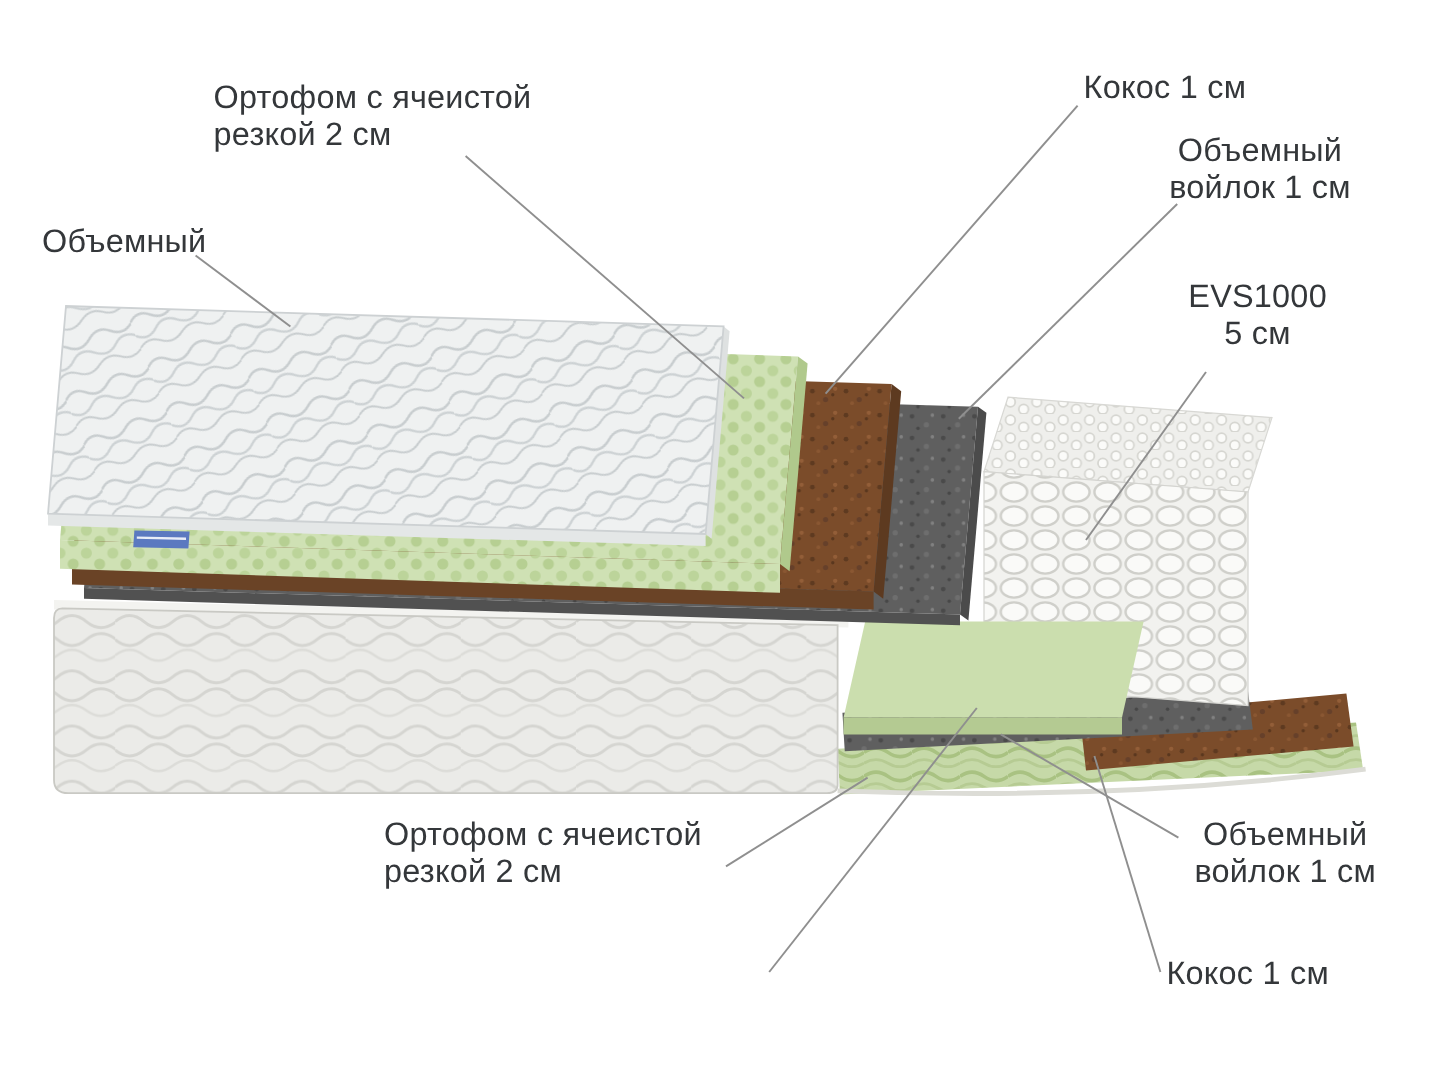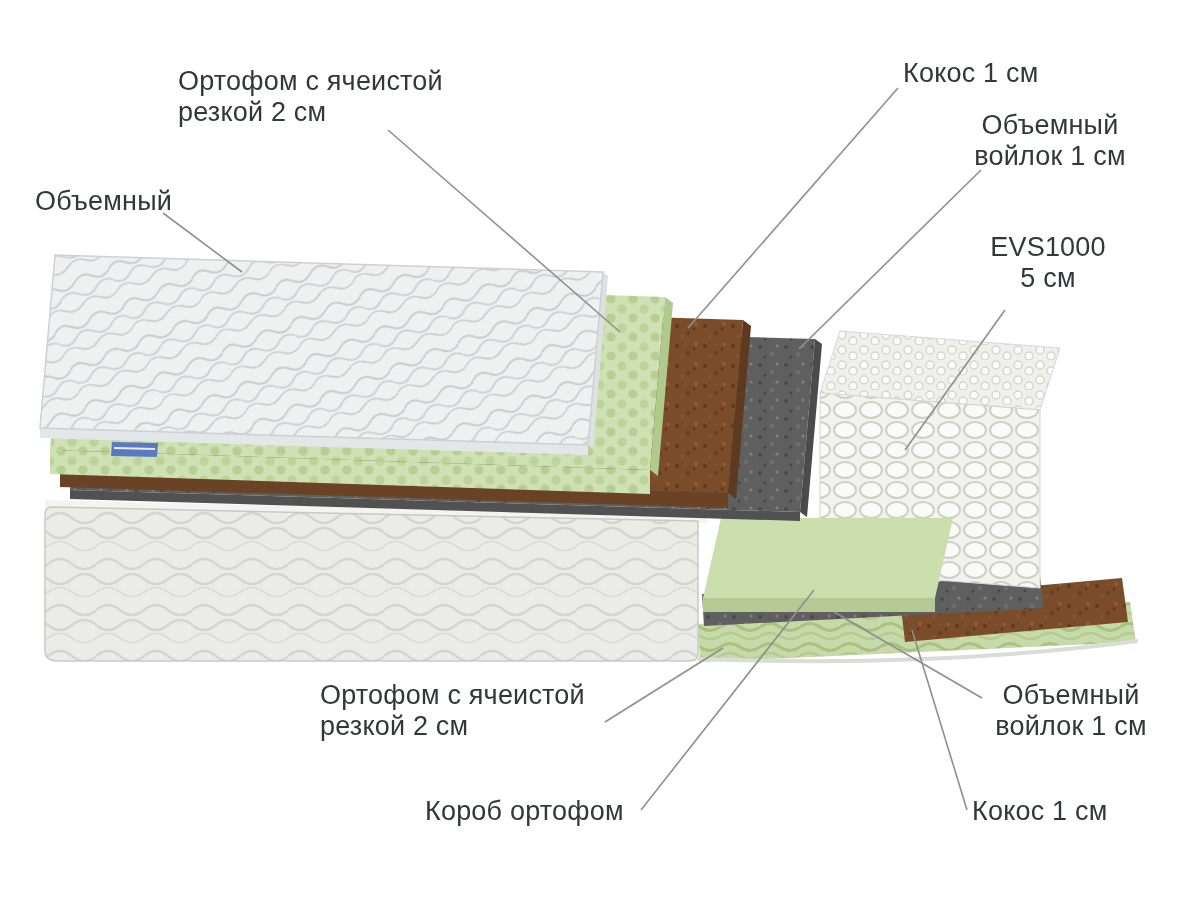--- a/index.html
+++ b/index.html
@@ -143,23 +143,20 @@
   <div class="label center" style="left:978px; top:232px; width:140px;">
     <div>EVS1000</div>
     <div>5 см</div>
   </div>
 
   <div class="label" style="left:320px; top:680px;">
     <div>Ортофом с ячеистой</div>
     <div>резкой 2 см</div>
   </div>
 
-  <div class="label" style="left:425px; top:796px;">
-    <div>Короб ортофом</div>
-  </div>
 
   <div class="label center" style="left:980px; top:680px; width:182px;">
     <div>Объемный</div>
     <div>войлок 1 см</div>
   </div>
 
   <div class="label" style="left:972px; top:796px;">
     <div>Кокос 1 см</div>
   </div>
 

